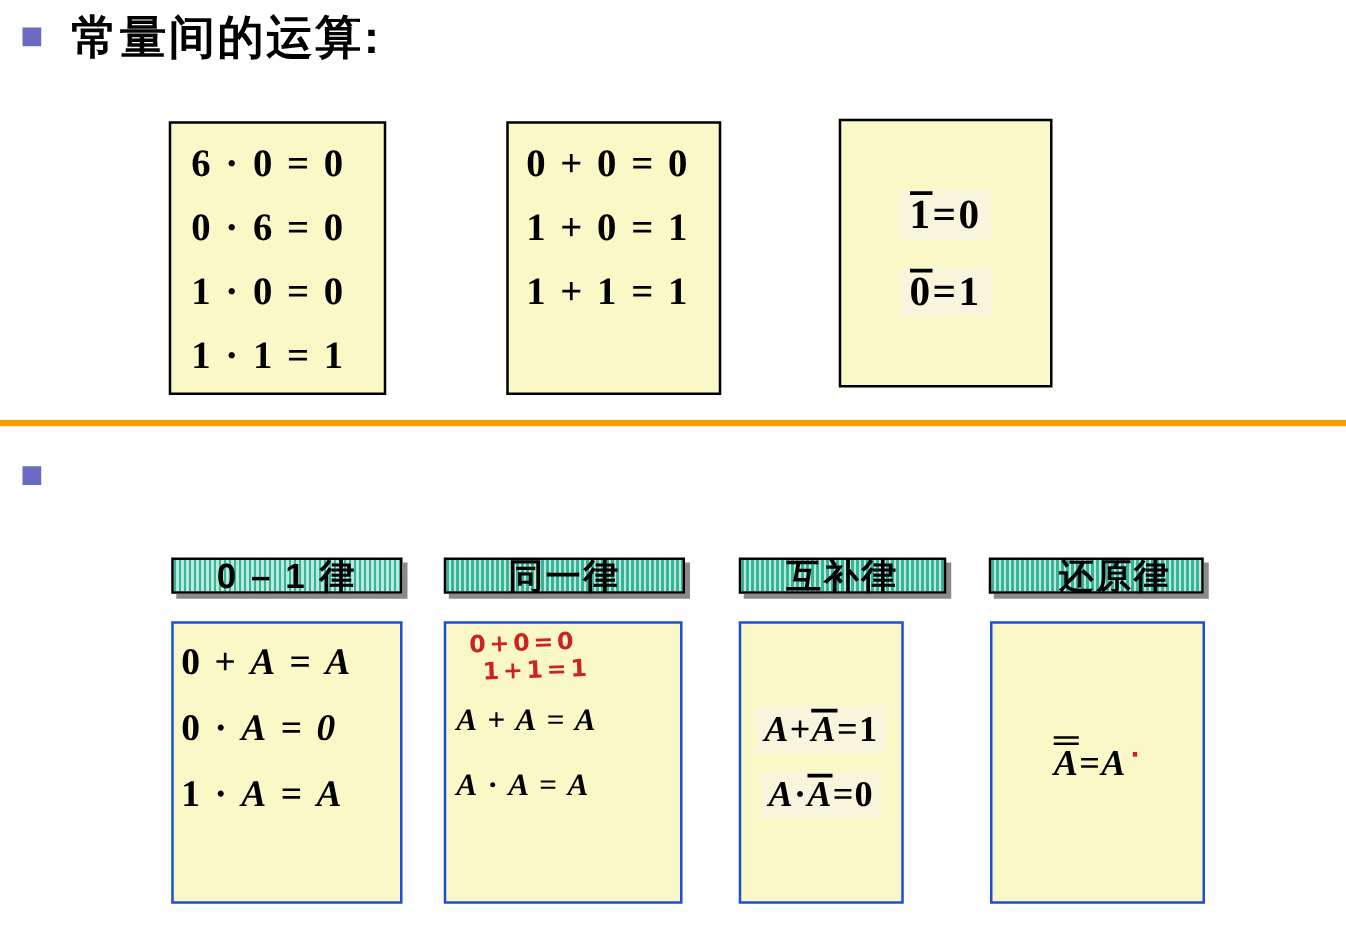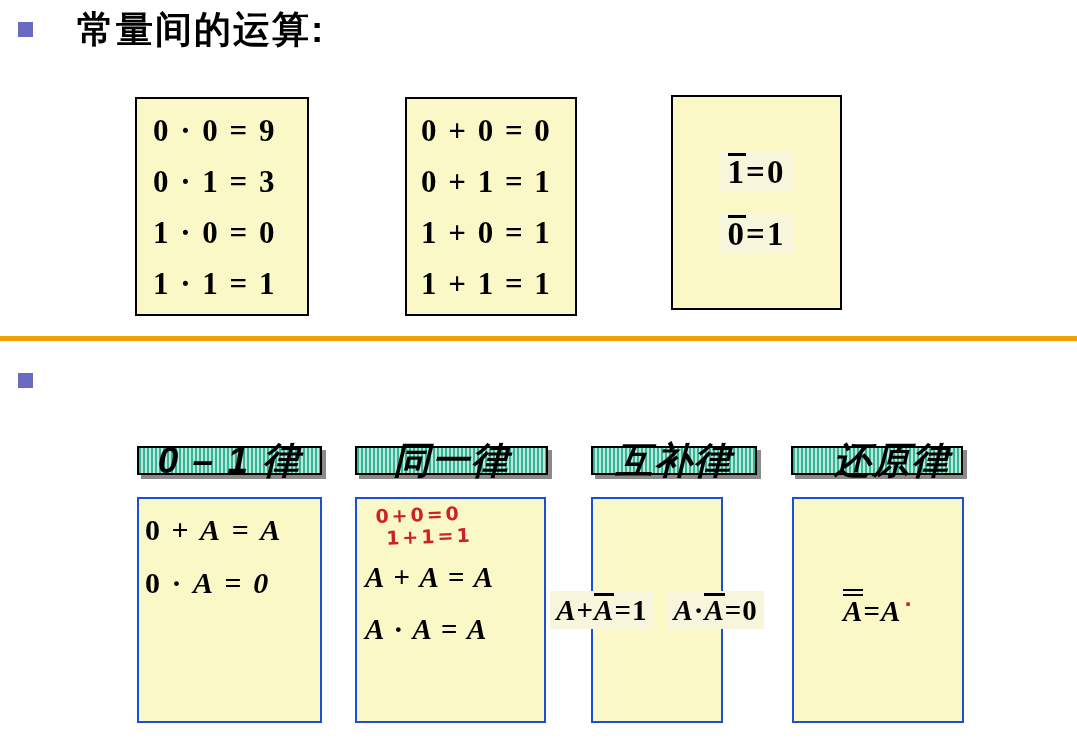--- a/index.html
+++ b/index.html
@@ -6,21 +6,21 @@
   html,body { background:#ffffff; }
   .slide {
     position:relative; width:1077px; height:745px; background:#ffffff;
     font-family:"Liberation Sans", sans-serif; color:#000; overflow:hidden;
   }
   .bullet {
     position:absolute; width:15px; height:15px; background:#6a6ac2;
   }
   .sec-title {
     position:absolute; font-size:37px; font-weight:bold; letter-spacing:2px;
-    font-family:"Liberation Sans", sans-serif; white-space:nowrap;margin-left:20px;
+    font-family:"Liberation Sans", sans-serif; white-space:nowrap;
   }
   .divider {
     position:absolute; left:0; top:336px; width:1077px; height:5px; background:#f0a202;
   }
   .ybox {
     position:absolute; background:#faf8c6; border:2px solid #000;
   }
   .formula {
     font-family:"Liberation Serif","DejaVu Serif",serif; font-weight:bold;
     font-size:31px; letter-spacing:2px; line-height:51px; white-space:nowrap;
@@ -31,39 +31,39 @@
   .not-box { left:671px; top:95px;  width:171px; height:215px;
              display:flex; flex-direction:column; justify-content:center; align-items:center; gap:22px; }
   .not-box .formula { line-height:1.1; font-size:33px; background:#f7f5dc; padding:1px 8px; }
 
   
   .col-header {
     position:absolute; top:446px; height:29px;
     border:2px solid #000; box-shadow:4px 4px 0 #8a8a8a;
     background:repeating-linear-gradient(90deg,#35b497 0px,#35b497 2px,#b9e9da 2px,#b9e9da 4px);
     display:flex; align-items:center; justify-content:center;
-    font-size:37px; font-weight:bold; letter-spacing:2px; white-space:nowrap;font-style:italic;
+    font-size:28px; font-weight:bold; letter-spacing:2px; white-space:nowrap;
   }
   .ch0 { left:137px; width:185px; }
   .ch1 { left:355px; width:193px; }
   .ch2 { left:591px; width:166px; }
   .ch3 { left:791px; width:172px;padding-left:30px; }
 
   
   .col-body {
     position:absolute; top:497px; height:226px;
     background:#faf8c6; border:2px solid #1d4ed8;
   }
   .cb0 { left:137px; width:185px; padding:4px 0 0 6px; }
   .cb1 { left:355px; width:191px; padding:2px 0 0 8px; }
-  .cb2 { left:591px; width:132px; display:flex; flex-direction:row; justify-content:center; align-items:center; gap:14px; }
+  .cb2 { left:591px; width:132px; display:flex; flex-direction:column; justify-content:center; align-items:center; gap:14px; }
   .cb3 { left:792px; width:172px; display:flex; align-items:center; justify-content:center;text-align:right; }
 
   .cb0 .formula { font-size:30px; line-height:53px; letter-spacing:2px; }
-  .cb1 .formula { font-size:29px; line-height:52px; letter-spacing:1px; }
+  .cb1 .formula { font-size:25px; line-height:52px; letter-spacing:1px; }
   .cb2 .formula { font-size:29px; line-height:1.25; letter-spacing:1px; background:#f7f5dc; padding:1px 6px; }
   .cb3 .formula { font-size:29px; line-height:1.3; letter-spacing:1px; }
 
   .annotation {
     color:#cc2222; font-weight:bold; font-size:19px; line-height:22px;
     letter-spacing:3px; transform:rotate(-2deg); transform-origin:left top;
     font-family:"DejaVu Sans", sans-serif; margin:4px 0 2px 10px;
   }
   .annotation .ann-line2 { margin-left:10px; }
 
@@ -74,29 +74,28 @@
 </style>
 </head>
 <body>
 
 <div class="slide">
 
   <span class="bullet" style="left:18px; top:22px;"></span>
   <h1 class="sec-title" style="left:57px; top:5px;">常量间的运算:</h1>
 
   <div class="ybox and-box">
-    <div class="formula">0 · 0 = 9</div>
-    <div class="formula">0 · 1 = 3</div>
+    <div class="formula">6 · 0 = 0</div>
+    <div class="formula">0 · 6 = 0</div>
     <div class="formula">1 · 0 = 0</div>
     <div class="formula">1 · 1 = 1</div>
   </div>
 
   <div class="ybox or-box">
     <div class="formula">0 + 0 = 0</div>
-    <div class="formula">0 + 1 = 1</div>
     <div class="formula">1 + 0 = 1</div>
     <div class="formula">1 + 1 = 1</div>
   </div>
 
   <div class="ybox not-box">
     <div class="formula"><span class="bar">1</span>=0</div>
     <div class="formula"><span class="bar">0</span>=1</div>
   </div>
 
   <div class="divider"></div>
@@ -104,20 +103,21 @@
   <span class="bullet" style="left:18px; top:373px;"></span>
 
   <div class="col-header ch0">0 – 1 律</div>
   <div class="col-header ch1">同一律</div>
   <div class="col-header ch2">互补律</div>
   <div class="col-header ch3">还原律</div>
 
   <div class="col-body cb0">
     <div class="formula">0 + <i>A</i> = <i>A</i></div>
     <div class="formula">0 · <i>A</i> = <i>0</i></div>
+    <div class="formula">1 · <i>A</i> = <i>A</i></div>
   </div>
 
   <div class="col-body cb1">
     <div class="annotation">
       <div class="ann-line1">0+0=0</div>
       <div class="ann-line2">1+1=1</div>
     </div>
     <div class="formula"><i>A</i> + <i>A</i> = <i>A</i></div>
     <div class="formula"><i>A</i> · <i>A</i> = <i>A</i></div>
   </div>

